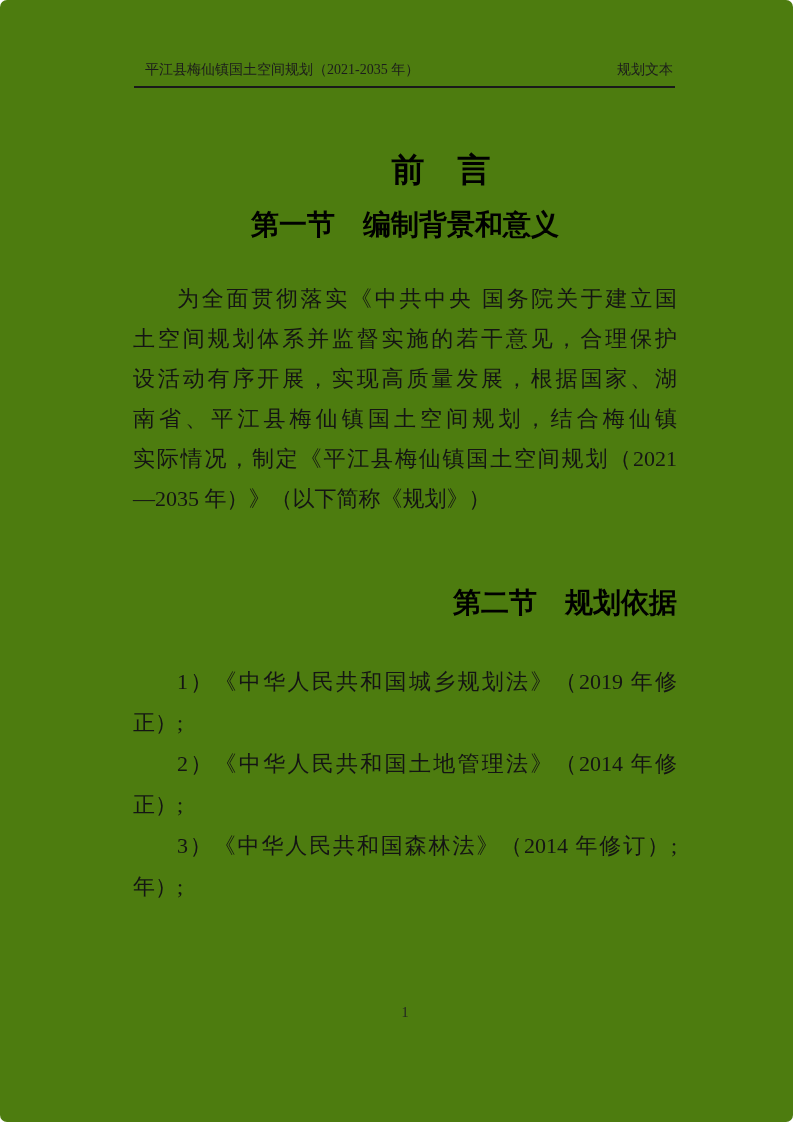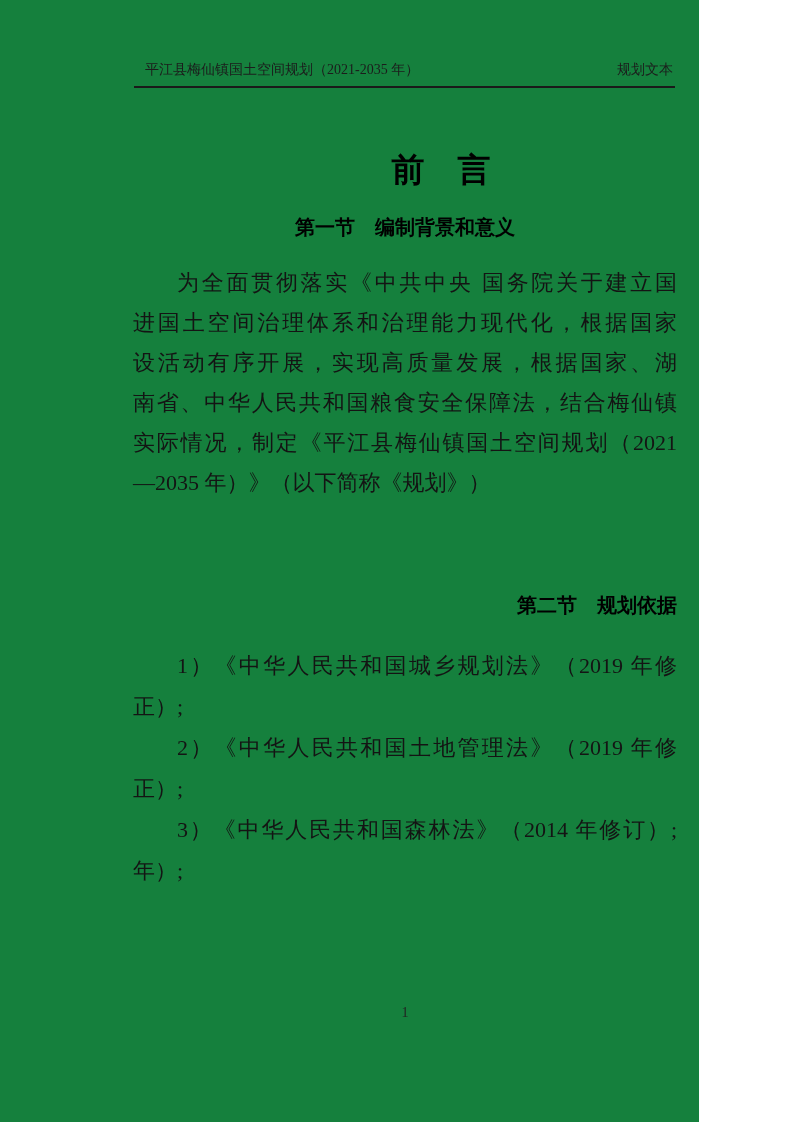--- a/index.html
+++ b/index.html
@@ -2,26 +2,27 @@
 <html><head>
 <meta charset="utf-8">
 <style>
   html, body {
     margin: 0;
     padding: 0;
     background: #ffffff;
   }
   .page {
     position: relative;
-    width: 699px;
+    width: 793px;
     height: 1122px;
-    background: #15803d;
+    background: #4d7c0f;
     color: #111111;
     font-family: "Liberation Serif", "DejaVu Serif", serif;
     overflow: hidden;
+    border-radius: 7px;
   }
   
   .header {
     position: absolute;
     left: 133px;
     top: 60px;
     width: 544px;
     box-sizing: border-box;
     padding-left: 12px;
     padding-right: 4px;
@@ -54,35 +55,36 @@
     font-size: 33px;
     line-height: 40px;
     color: #000000;
   }
   .sec-heading {
     position: absolute;
     left: 133px;
     width: 544px;
     margin: 0;
     text-align: center;
-    font-family: Liberation Serif, serif;
+    font-family: Liberation Mono, monospace;
     font-weight: 700;
-    font-size: 20px;
+    font-size: 28px;
     line-height: 30px;
     color: #000000;
   }
   .sec-heading.s1 { top: 212px; }
   .sec-heading.s2 { top: 590px; text-indent: 44px; text-align: right; }
   
   .textblock {
     position: absolute;
     left: 133px;
     width: 544px;
     font-size: 22px;
     color: #141414;
+    margin-top: 16px;
   }
   .para { top: 263px; line-height: 40px; }
   .list { top: 645px; line-height: 41px; }
   .tl { width: 100%; }
   .tl.fill {
     text-align: justify;
     text-align-last: justify;
     text-justify: inter-character;
   }
   .tl.ind { text-indent: 44px; }
@@ -108,33 +110,33 @@
     <span>规划文本</span>
   </div>
   <div class="header-rule"></div>
 
   <h1 class="doc-title">前　言</h1>
 
   <h2 class="sec-heading s1">第一节　编制背景和意义</h2>
 
   <div class="textblock para">
     <div class="tl fill ind">为全面贯彻落实《中共中央 国务院关于建立国</div>
-    <div class="tl fill">进国土空间治理体系和治理能力现代化，根据国家</div>
+    <div class="tl fill">土空间规划体系并监督实施的若干意见，合理保护</div>
     <div class="tl fill">设活动有序开展，实现高质量发展，根据国家、湖</div>
-    <div class="tl fill">南省、中华人民共和国粮食安全保障法，结合梅仙镇</div>
+    <div class="tl fill">南省、平江县梅仙镇国土空间规划，结合梅仙镇</div>
     <div class="tl fill">实际情况，制定《平江县梅仙镇国土空间规划（2021</div>
     <div class="tl">—2035 年）》（以下简称《规划》）</div>
   </div>
 
   <h2 class="sec-heading s2">第二节　规划依据</h2>
 
   <div class="textblock list">
     <div class="tl fill ind">1）《中华人民共和国城乡规划法》（2019 年修</div>
     <div class="tl">正）;</div>
-    <div class="tl fill ind">2）《中华人民共和国土地管理法》（2019 年修</div>
+    <div class="tl fill ind">2）《中华人民共和国土地管理法》（2014 年修</div>
     <div class="tl">正）;</div>
     <div class="tl fill ind">3）《中华人民共和国森林法》（2014 年修订）;</div>
     <div class="tl">年）;</div>
   </div>
 
   <div class="page-number">1</div>
 
 </div>
 
 </body></html>

